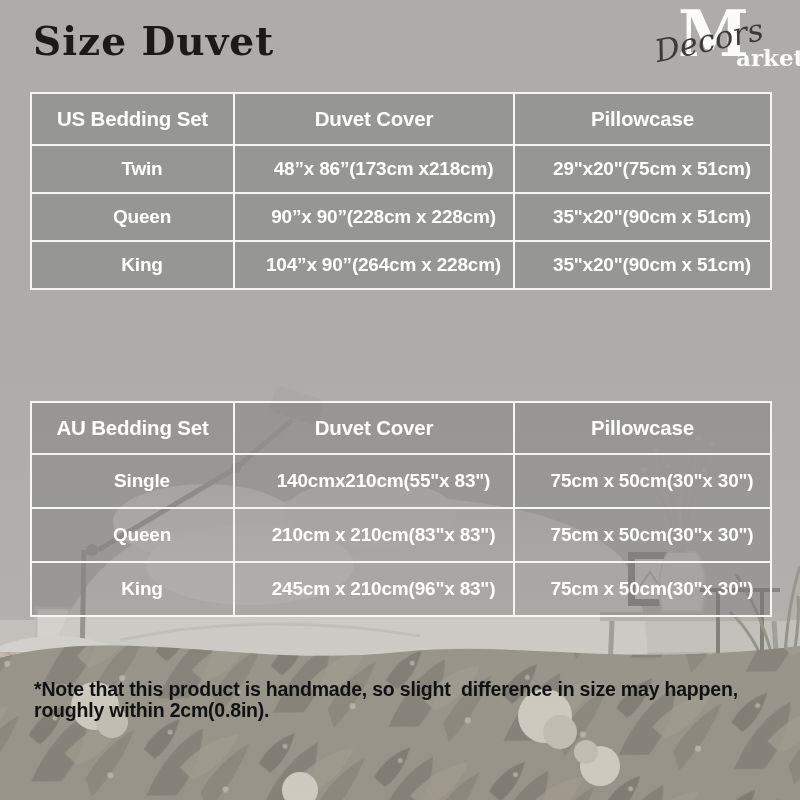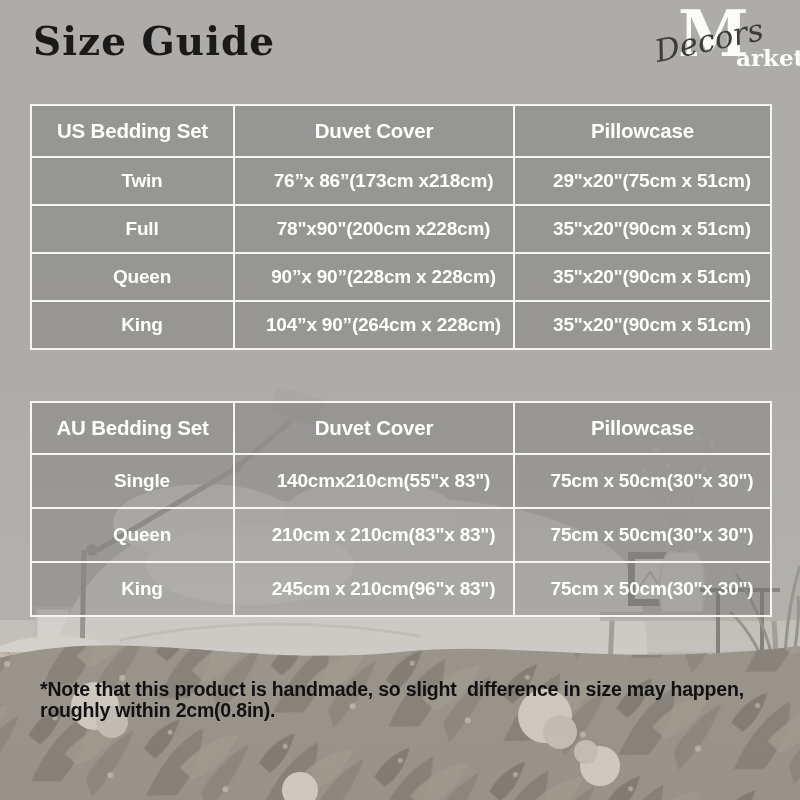--- a/index.html
+++ b/index.html
@@ -40,38 +40,38 @@
   .logo-rest{
     position:absolute;left:88px;top:34px;
     font-family:"DejaVu Serif",serif;font-weight:700;font-size:23px;color:#fbfbfa;
   }
   
   table.size-table{
     position:absolute;left:30px;width:740px;
     border-collapse:collapse;table-layout:fixed;
     color:#fff;text-align:center;
   }
-  table.t1{top:104px;border-radius:15px;}
+  table.t1{top:92px;border-radius:15px;}
   table.t2{top:401px;}
   .size-table col.c1{width:203px;}
   .size-table col.c2{width:280px;}
   .size-table col.c3{width:257px;}
   .size-table th,.size-table td{
     border:2px solid #f5f5f4;
     background:rgba(108,108,108,0.35);
     font-weight:700;letter-spacing:-0.2px;
     padding:0 2px;overflow:hidden;white-space:nowrap;
   }
   .size-table th{font-size:20.5px;}
   .size-table td{font-size:19px;padding-left:21px;}
   .t1 th{height:50px;} .t1 td{height:46px;}
   .t2 th{height:50px;} .t2 td{height:52px;margin-top:46px;}
   
   .notes{
-    position:absolute;left:40px;top:679px;width:745px;
+    position:absolute;left:34px;top:679px;width:745px;
     color:#111;font-weight:700;font-size:19.5px;line-height:1.1;
     letter-spacing:-0.2px;
   }
   .notes p{margin:0;white-space:pre-wrap;}
   .notes p + p{margin-top:13px;}
 </style>
 </head>
 <body>
 
 <div id="stage">
@@ -184,21 +184,21 @@
           <circle cx="560" cy="732" r="17" fill="#c7c1b3"></circle>
         <circle cx="600" cy="766" r="20"></circle>
           <circle cx="586" cy="752" r="12" fill="#c7c1b3"></circle>
         <circle cx="300" cy="790" r="18"></circle>
       </g>
     </g>
   </svg>
 
   <div class="overlay"></div>
 
-  <h1 class="page-title">Size Guide</h1>
+  <h1 class="page-title">Size Duvet</h1>
 
   <div class="logo">
     <span class="logo-m">M</span>
     <span class="logo-script">Decors</span>
     <span class="logo-rest">arket</span>
   </div>
 
   <table class="size-table t1">
     <colgroup>
         <col class="c1">
@@ -208,27 +208,22 @@
     <thead>
       <tr>
         <th>US Bedding Set</th>
         <th>Duvet Cover</th>
         <th>Pillowcase</th>
       </tr>
     </thead>
     <tbody>
       <tr>
         <td>Twin</td>
-        <td>76”x 86”(173cm x218cm)</td>
+        <td>48”x 86”(173cm x218cm)</td>
         <td>29"x20"(75cm x 51cm)</td>
-      </tr>
-      <tr>
-        <td>Full</td>
-        <td>78"x90"(200cm x228cm)</td>
-        <td>35"x20"(90cm x 51cm)</td>
       </tr>
       <tr>
         <td>Queen</td>
         <td>90”x 90”(228cm x 228cm)</td>
         <td>35"x20"(90cm x 51cm)</td>
       </tr>
       <tr>
         <td>King</td>
         <td>104”x 90”(264cm x 228cm)</td>
         <td>35"x20"(90cm x 51cm)</td>

